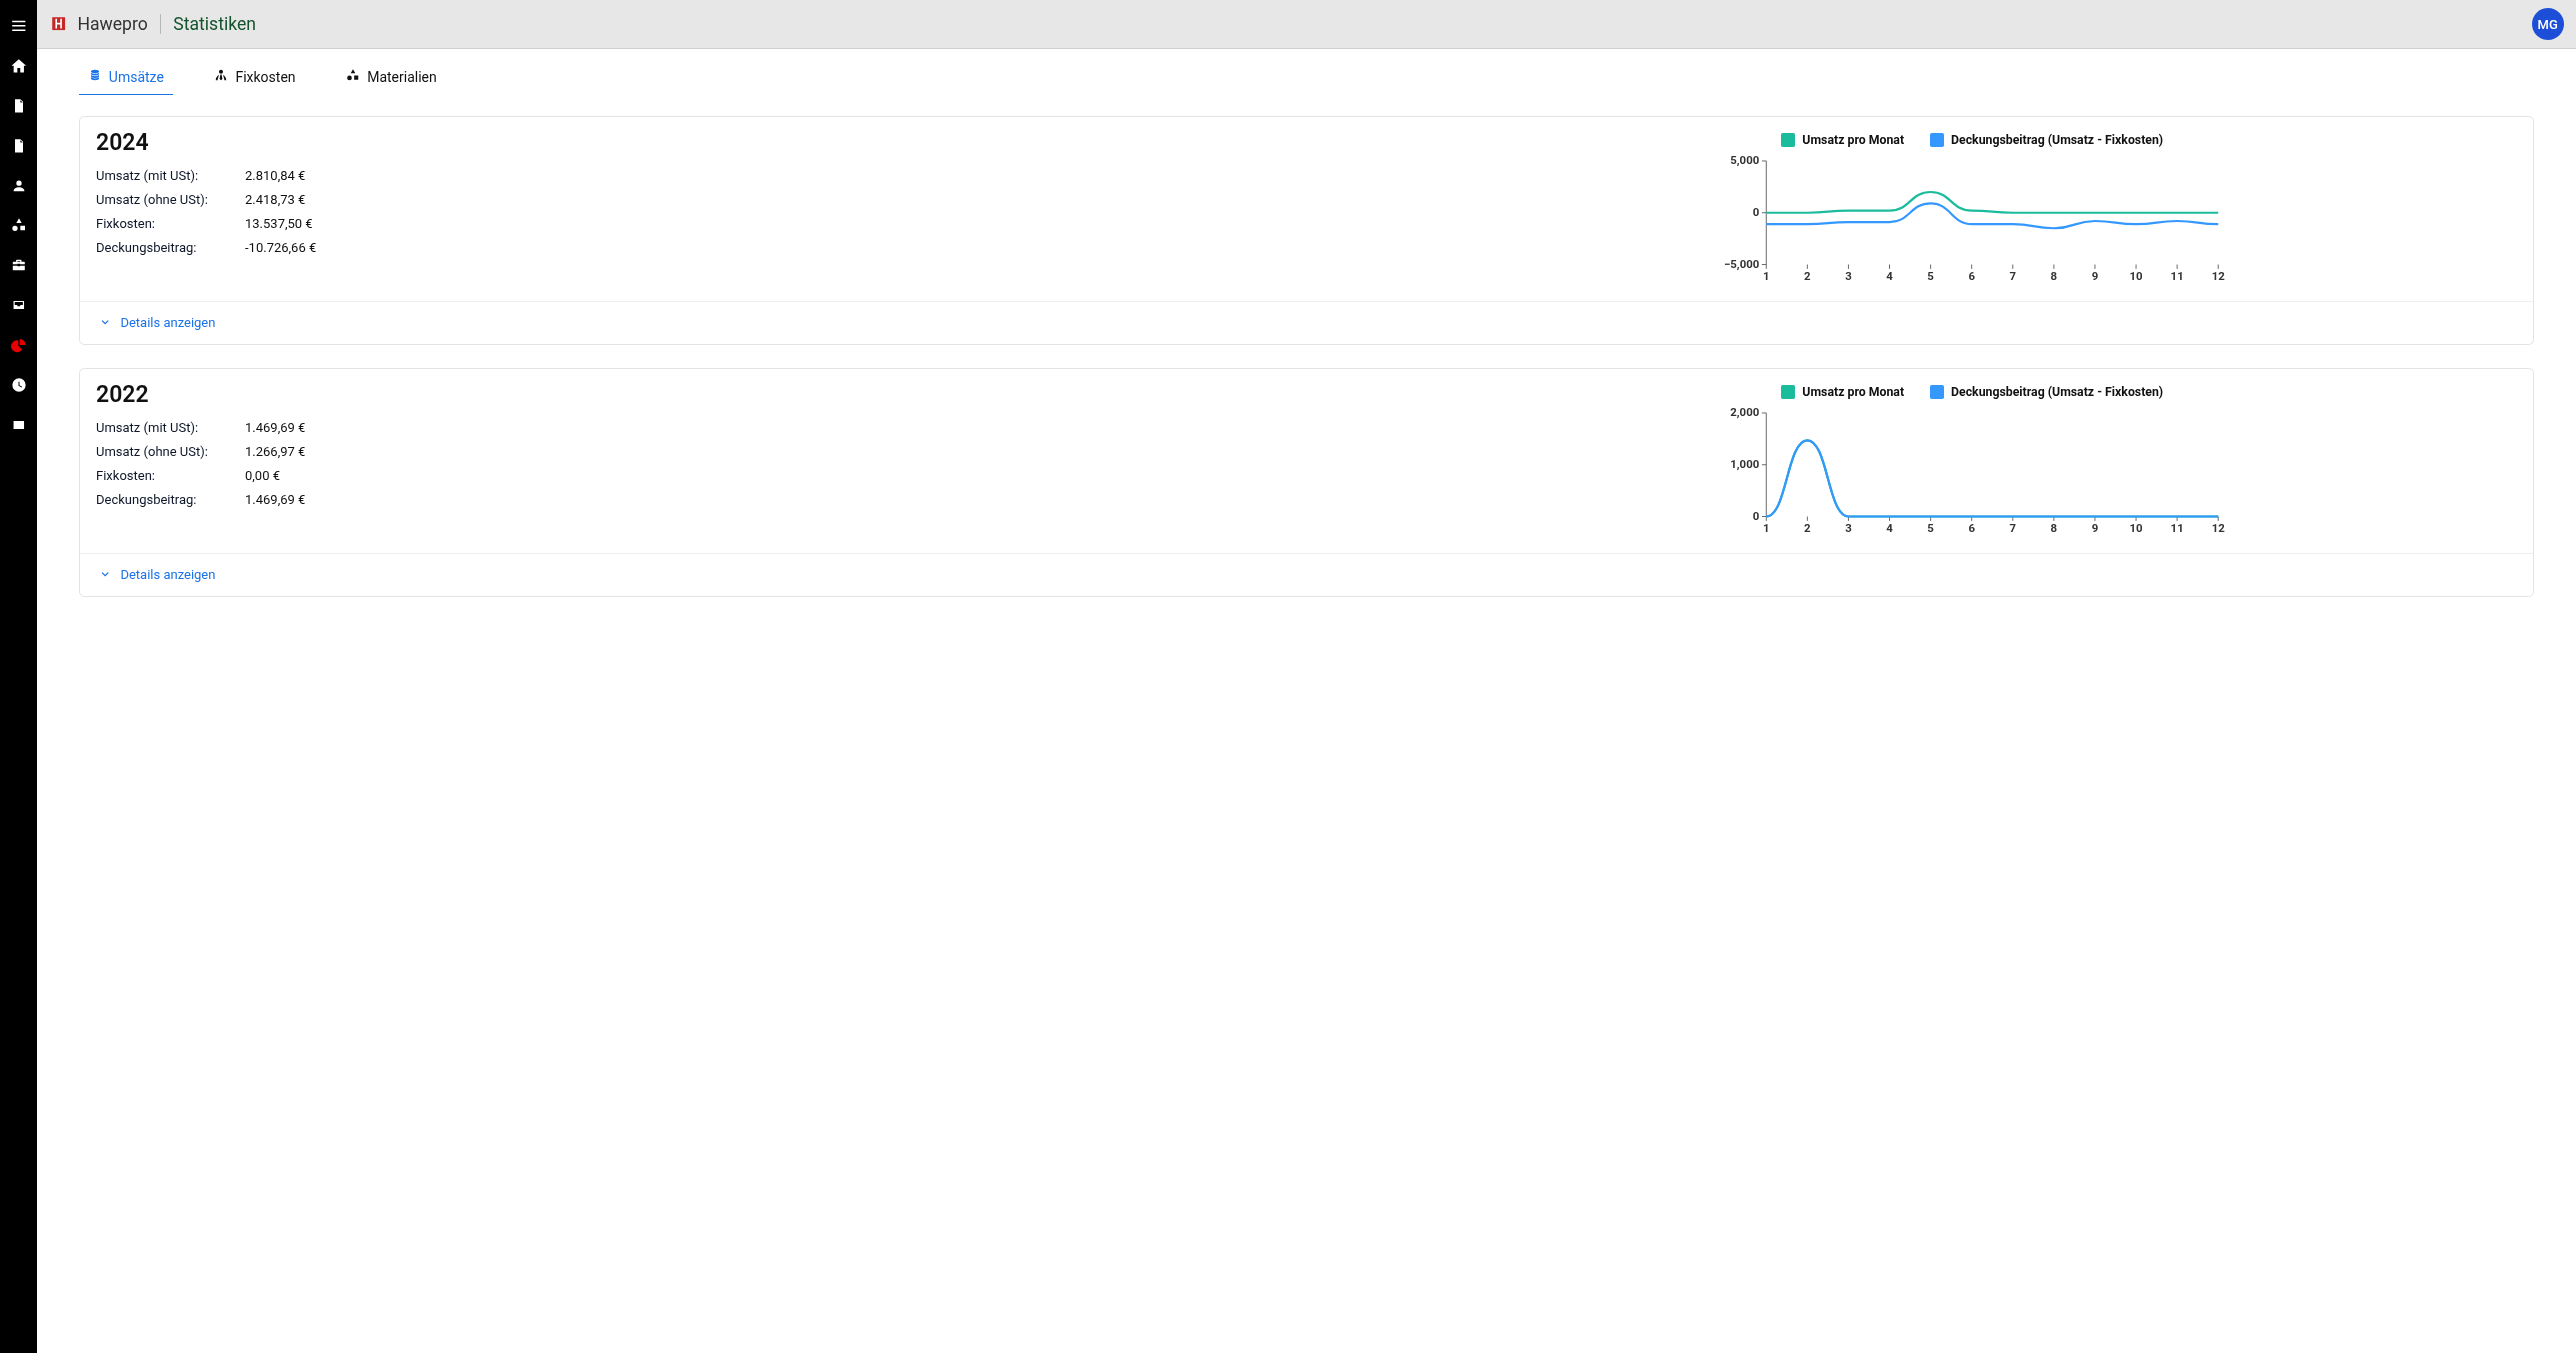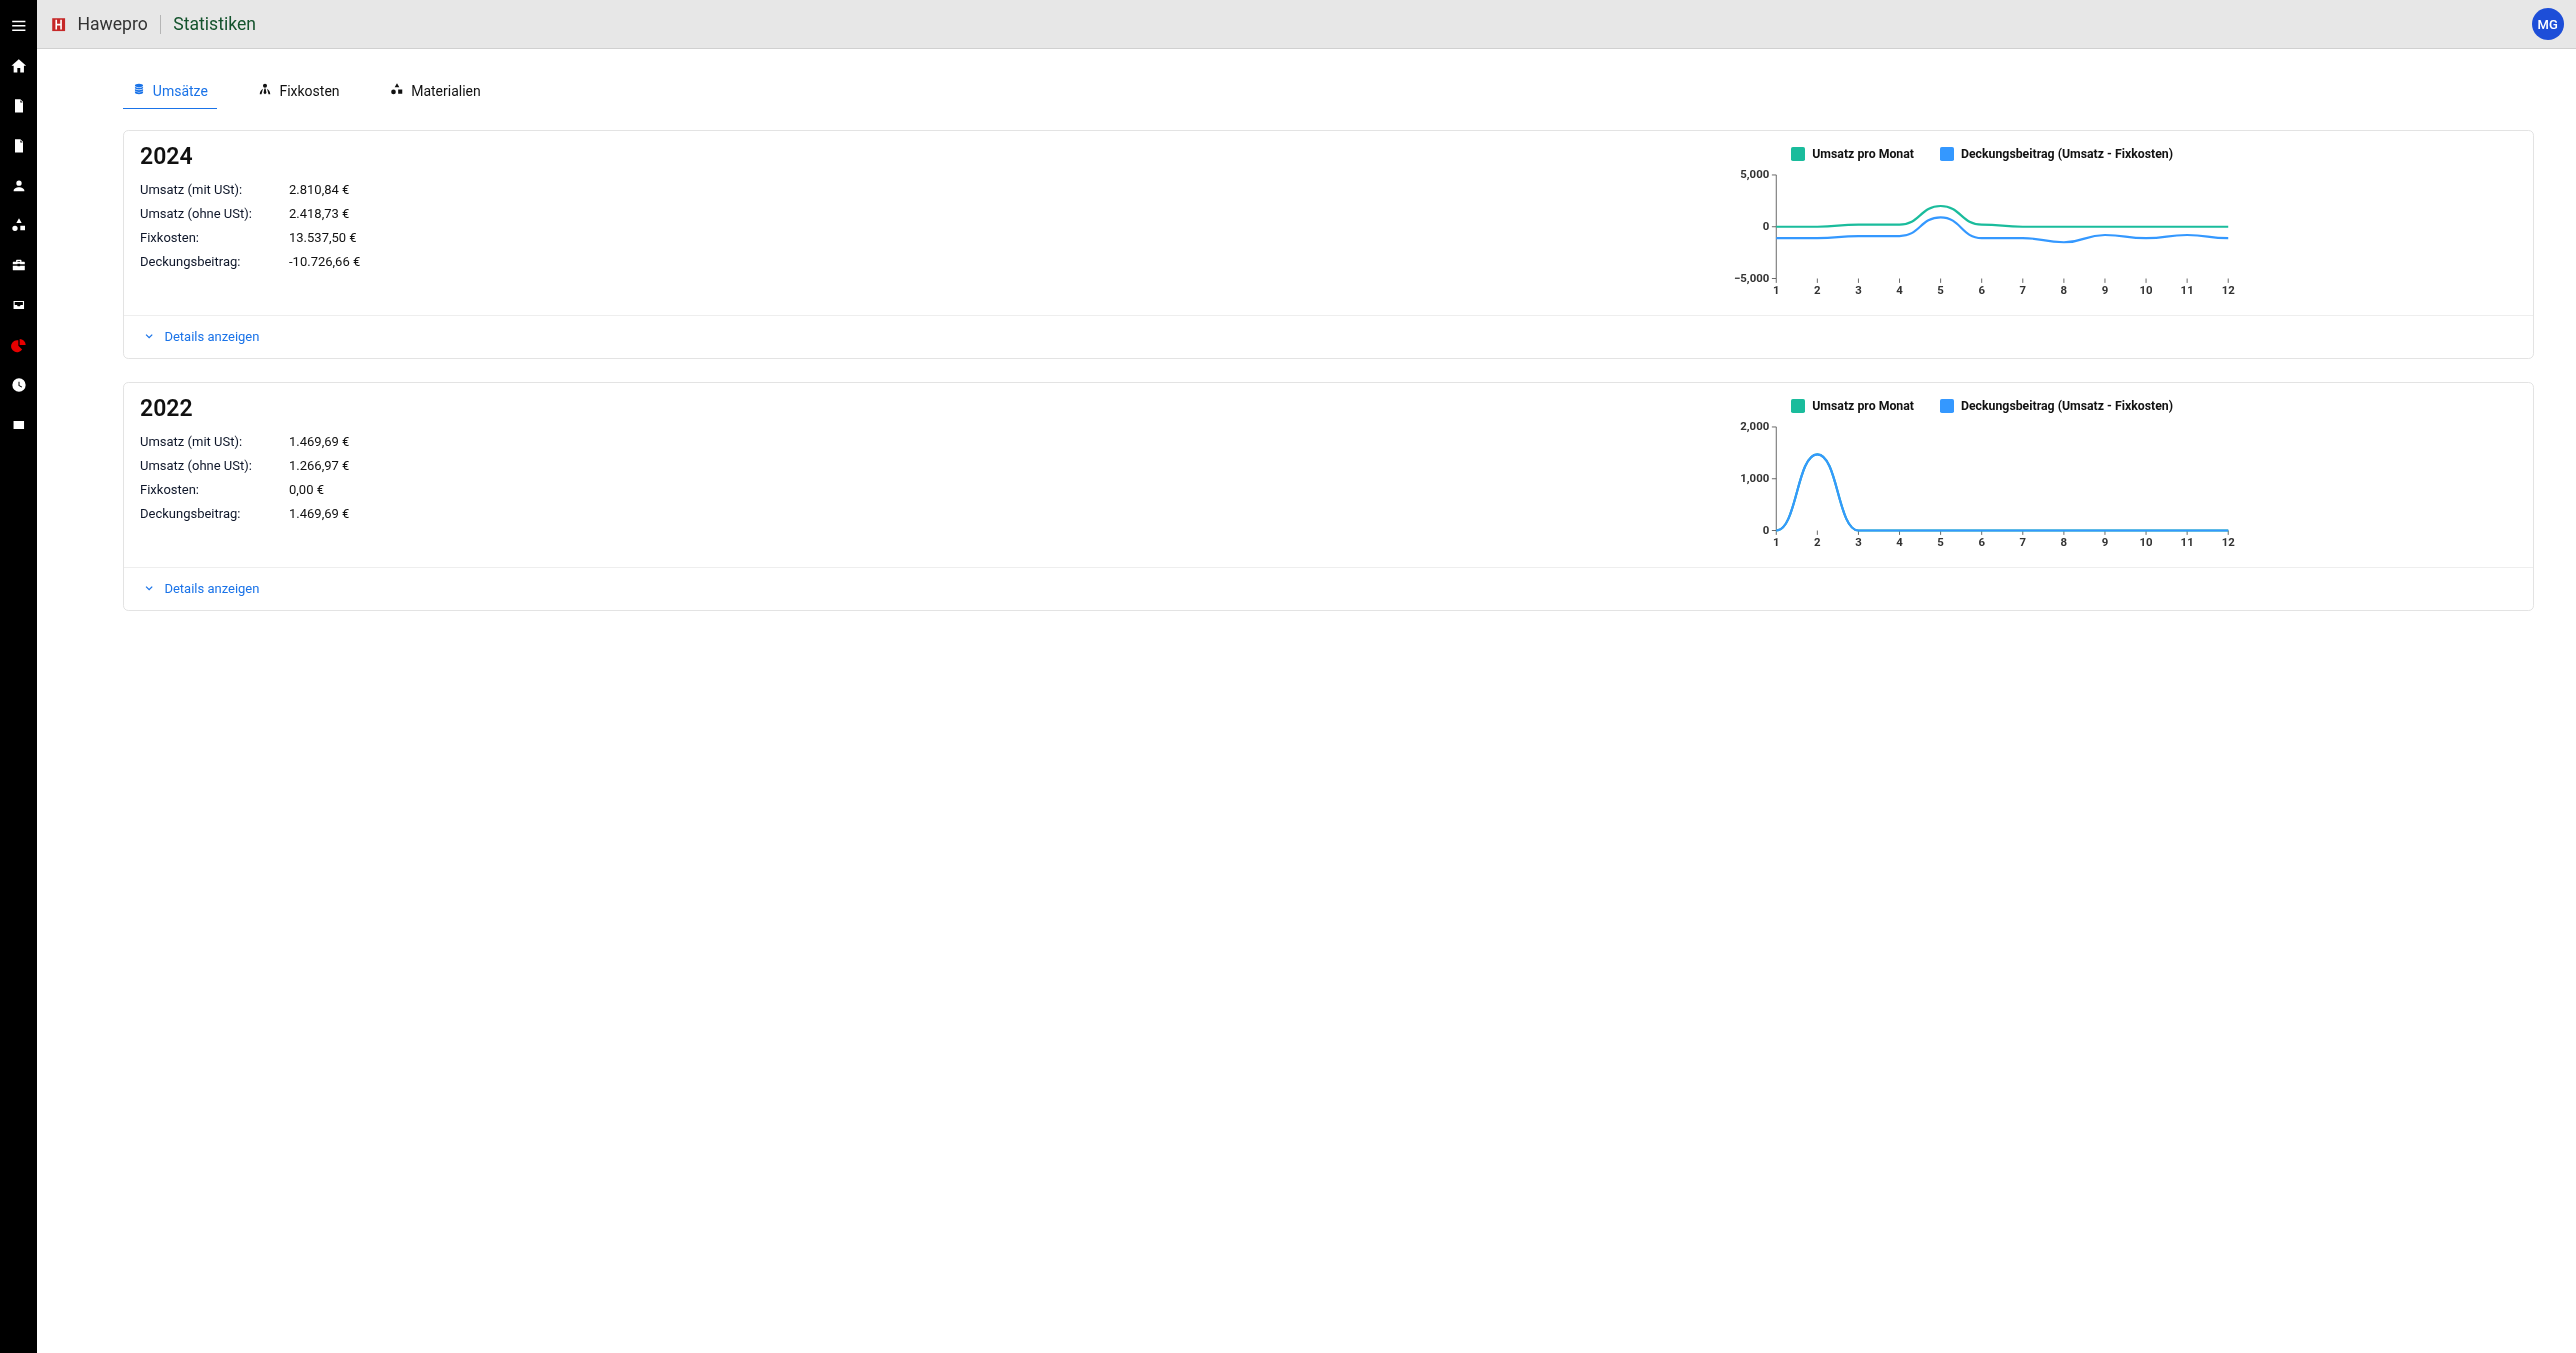--- a/index.html
+++ b/index.html
@@ -4,27 +4,27 @@
 <style>
 * { box-sizing: border-box; margin: 0; padding: 0; }
 html, body { height: 100%; font-family: -apple-system, BlinkMacSystemFont, "Segoe UI", Roboto, Helvetica, Arial, sans-serif; font-size: 14px; color: #111; background:#fff; }
 .app { display:flex; height:100vh; }
 .sidebar { width:37px; background:#000; display:flex; flex-direction:column; align-items:center; padding-top:5.3px; flex-shrink:0; }
 .sidebar .sb-item { width:37px; height:40px; display:flex; align-items:center; justify-content:center; cursor:pointer; }
 .sidebar .sb-item svg { fill:#fff; }
 .sidebar .sb-item.active svg { fill:#e60000; }
 .main { flex:1; display:flex; flex-direction:column; overflow:hidden; }
 .topbar { height:49px; background:#e7e7e7; border-bottom:0.9px solid #d0d0d0; display:flex; align-items:center; padding:0 12.3px; justify-content:space-between; }
-.topbar-left { display:flex; align-items:flex-end; gap:8.8px; }
+.topbar-left { display:flex; align-items:center; gap:8.8px; }
 .brand-icon { width:19.3px; height:19.3px; }
 .brand-name { font-size:17.6px; font-weight:400; color:#333; }
 .divider { width:0.9px; height:19.3px; background:#b5b5b5; margin:0 3.5px; }
 .page-title { font-size:17.6px; font-weight:400; color:#14532d; }
 .avatar { width:32px; height:32px; border-radius:50%; background:#1d4ed8; color:#fff; display:flex; align-items:center; justify-content:center; font-size:13px; font-weight:500; }
-.content { flex:1; overflow:auto; padding:26px 42px;margin-left:44px; }
+.content { flex:1; overflow:auto; padding:12px 42px; }
 .tabs { display:flex; gap:33px; border-bottom:none; margin-bottom:21px; }
 .tab { display:flex; align-items:center; gap:7px; padding:7px 8.8px 8.8px 8.8px; font-size:14px; cursor:pointer; border-bottom:1.8px solid transparent; }
 .tab.active { color:#1a73e8; border-bottom:1.8px solid #1a73e8; }
 .tab svg { width:14px; height:14px; fill:currentColor; }
 .tab .lbl { white-space:nowrap; }
 .card { border:0.9px solid #e3e3e3; border-radius:5.3px; margin-bottom:23px; padding:12.3px 16px 0 16px; }
 .card-top { display:flex; }
 .card-left { flex:0 0 55%; }
 .card-right { flex:1;font-weight:bold; }
 .year-h { font-size:23px; font-weight:600; margin-bottom:12.3px; }

